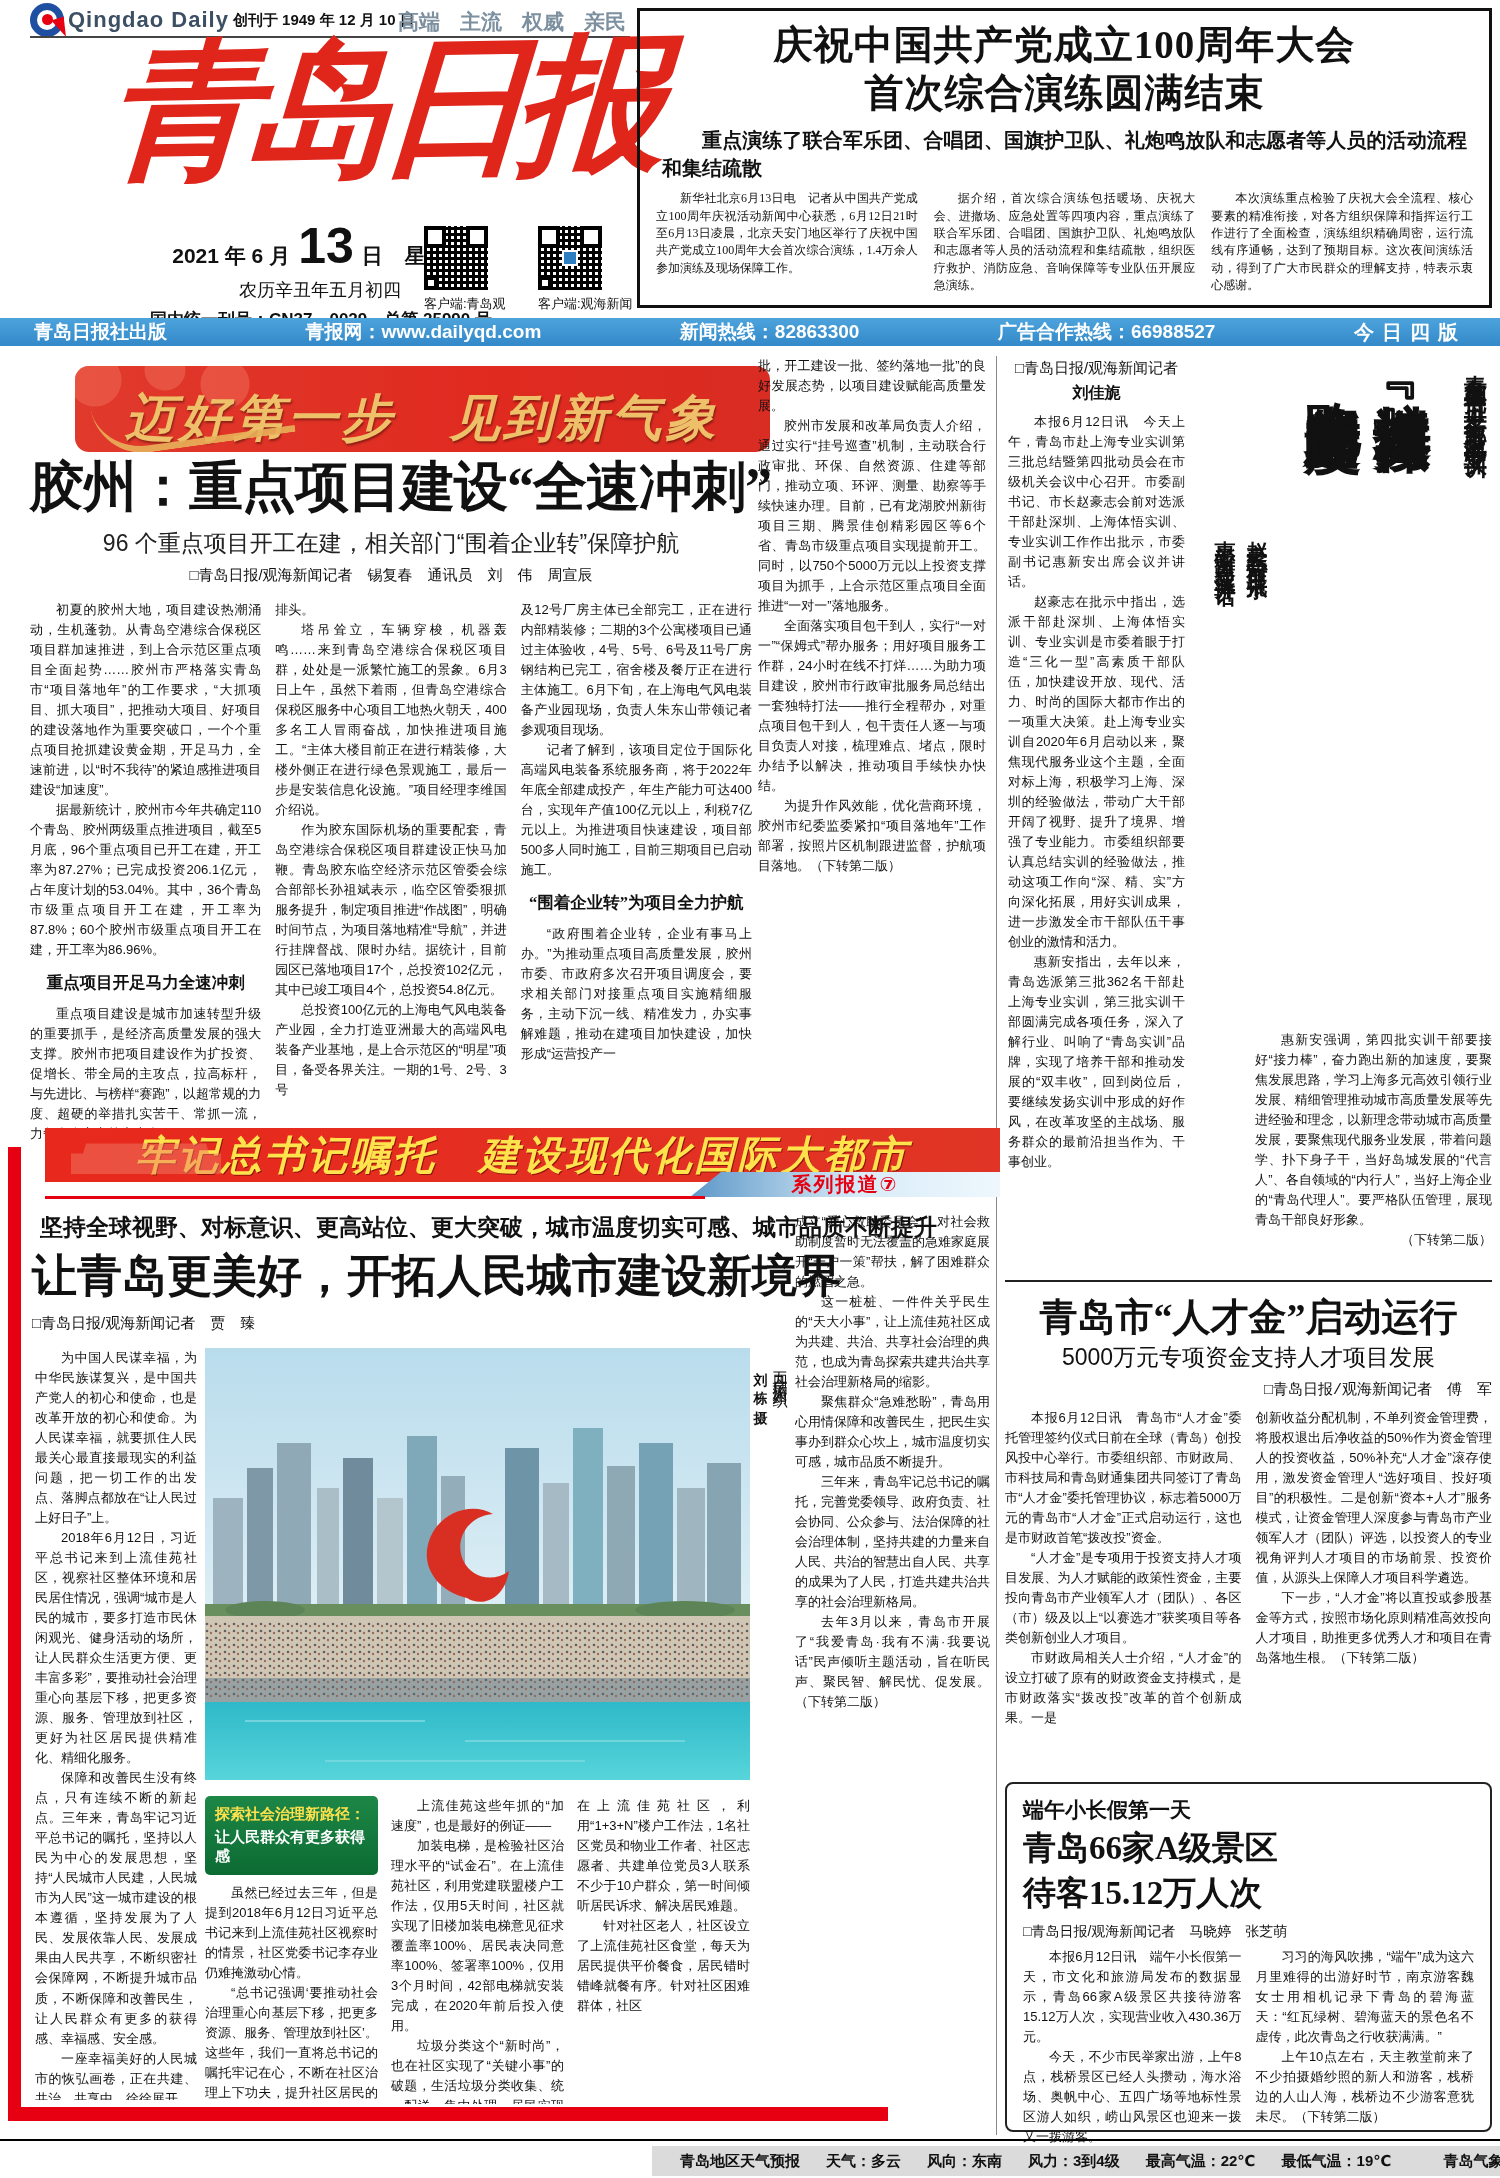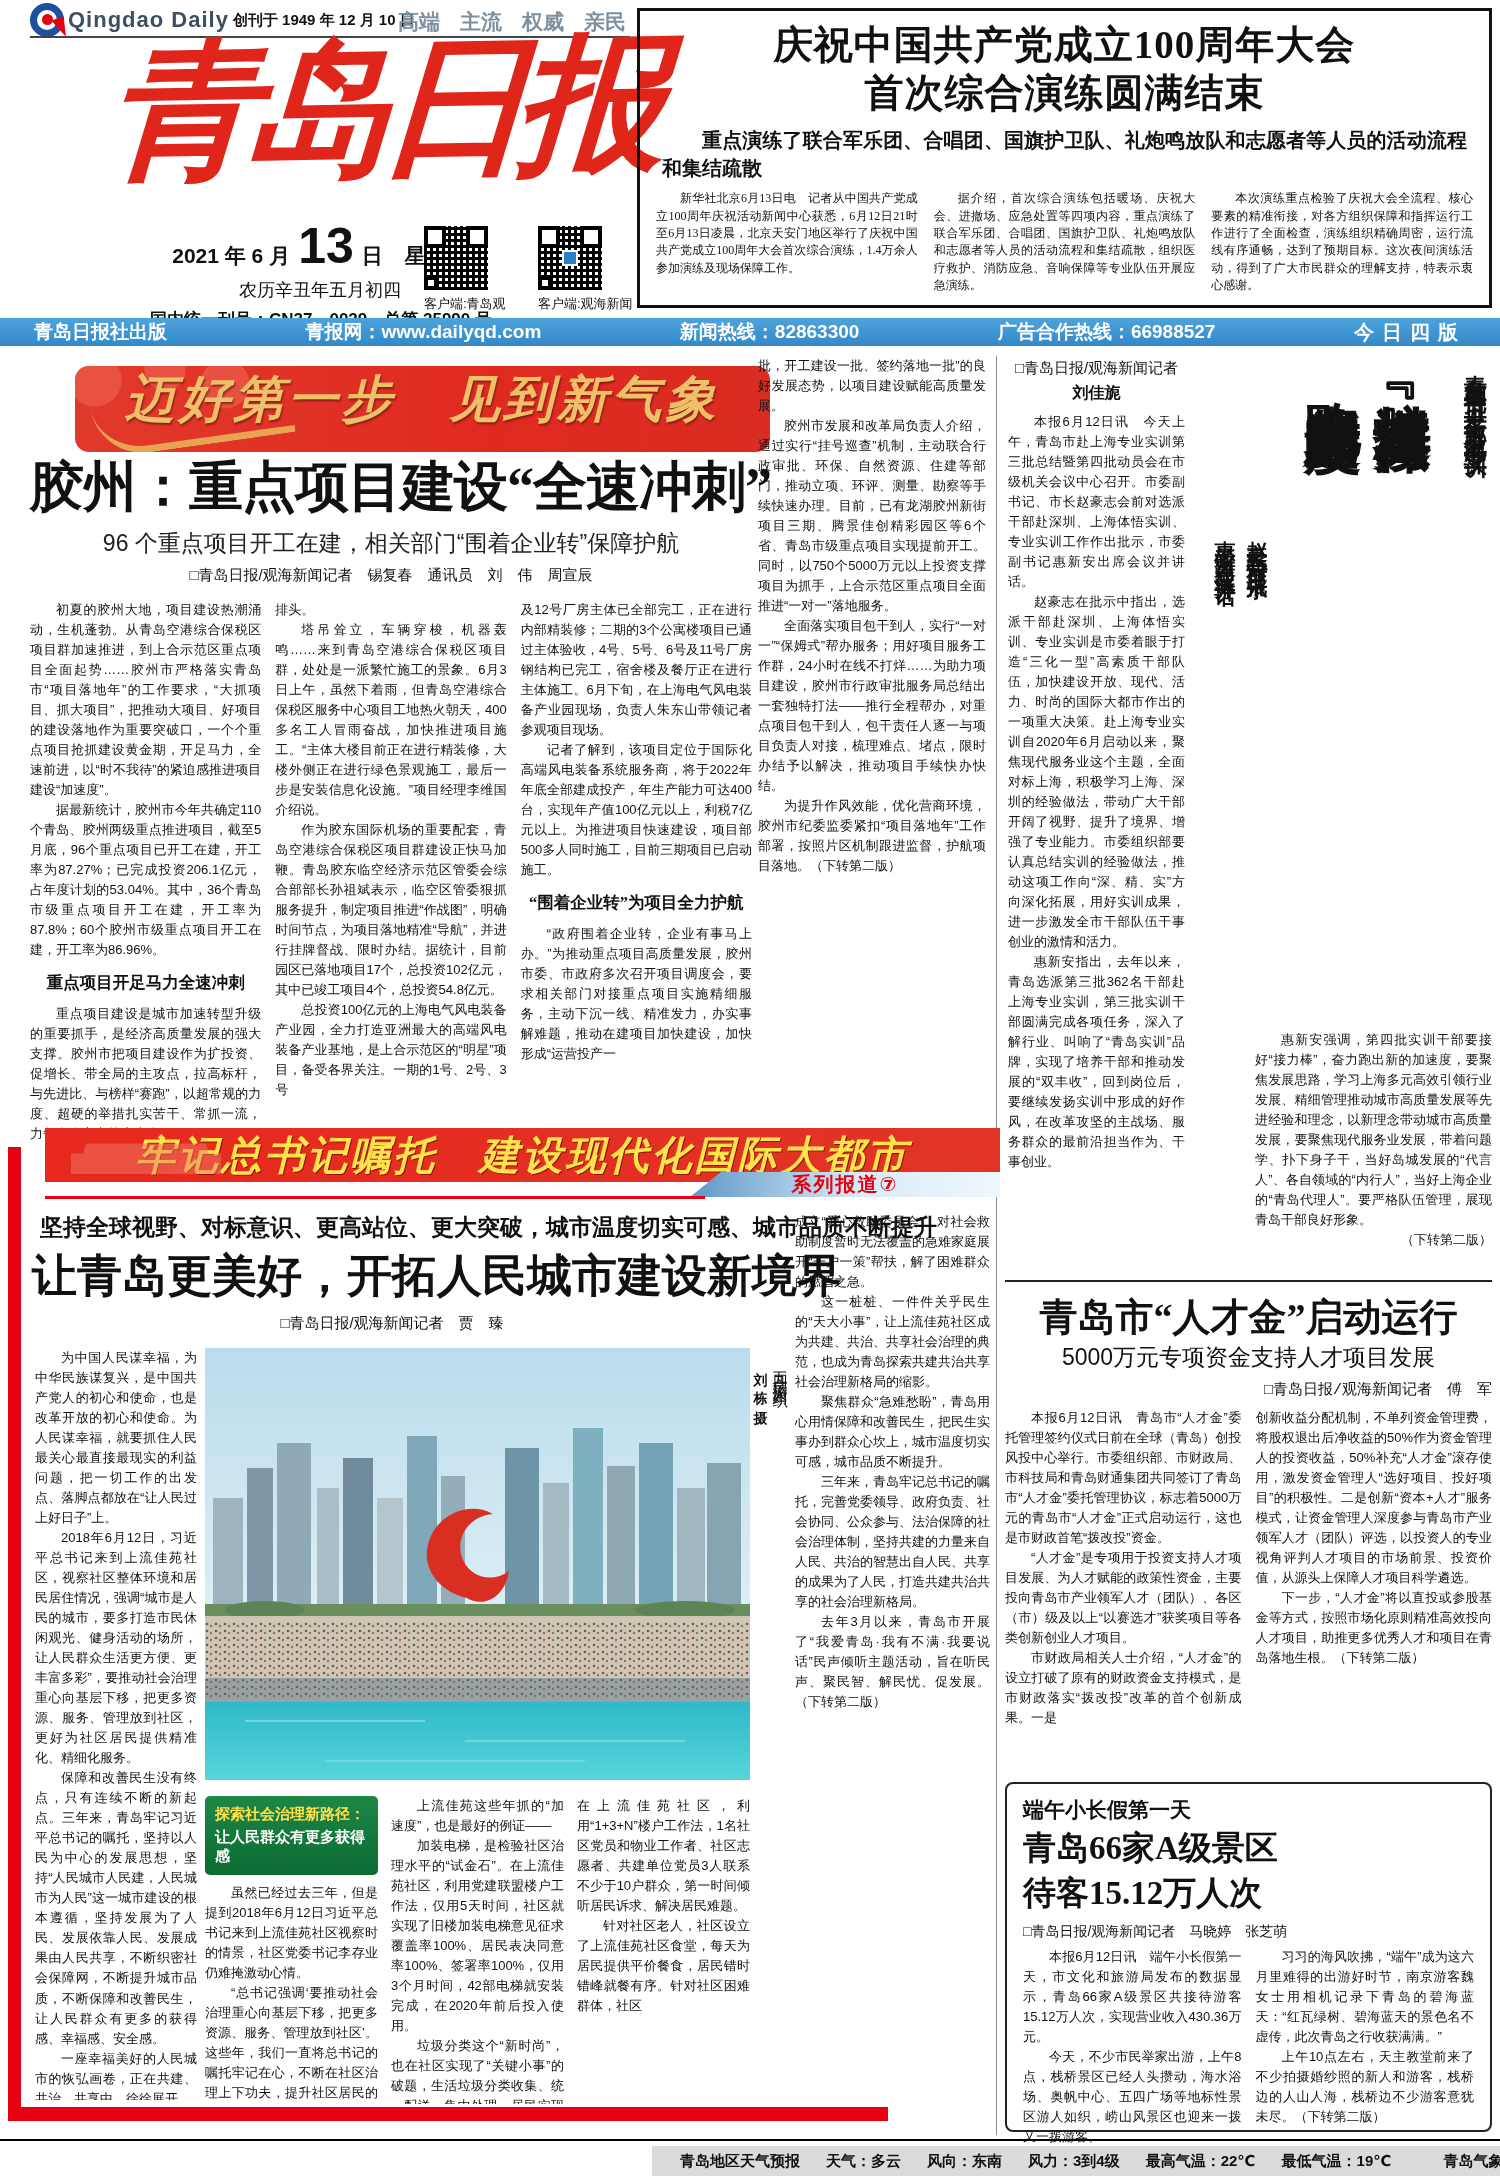--- a/index.html
+++ b/index.html
@@ -51,21 +51,21 @@
   .tb-col p { text-indent:2em; }
 
   
   .blue-bar { left:0; top:318px; width:1500px; height:28px; background:linear-gradient(180deg,#4da3dc,#3389c8);
               color:#fff; display:flex; align-items:center; padding:0 34px; font-size:19px; font-weight:bold; }
   .blue-bar .sp { flex:1; }
   .bb-last { letter-spacing:8px; font-size:20px; }
 
   
   .banner1 { left:75px; top:366px; width:695px; height:86px; background:linear-gradient(90deg,#e03a2c,#e02a20 60%,#d92c22);
-             border-radius:14px; overflow:hidden; display:flex; align-items:flex-start; justify-content:center; }
+             border-radius:14px; overflow:hidden; display:flex; align-items:flex-end; justify-content:center; }
   .banner1::before { content:""; position:absolute; left:-20px; top:-26px; width:260px; height:80px;
       background:radial-gradient(circle at 40px 40px,#ef6a55 0 26px,transparent 27px),
                  radial-gradient(circle at 110px 30px,#ef6a55 0 20px,transparent 21px),
                  radial-gradient(circle at 170px 44px,#ef6a55 0 24px,transparent 25px); opacity:.55; }
   .banner1::after { content:""; position:absolute; left:18px; bottom:6px; width:200px; height:46px;
       border-bottom:7px solid #e8b159; border-radius:0 0 0 90px; transform:rotate(-8deg); opacity:.9; }
   .banner1-text { position:relative; font-size:50px; font-weight:bold; font-style:italic; color:#eec06a;
                   font-family:"DejaVu Serif",serif; letter-spacing:4px; text-shadow:1px 2px 2px rgba(90,20,10,.6); white-space:nowrap; }
 
   
@@ -123,21 +123,21 @@
                   background:linear-gradient(90deg,#5d97c8,#d9ecf8 55%,#eef7fd); clip-path:polygon(10% 0,100% 0,100% 100%,0 100%);
                   display:flex; align-items:center; justify-content:center; }
   .series-text { color:#e60012; font-weight:bold; font-size:20px; letter-spacing:2px; }
   .red-rule2 { left:45px; top:1196px; width:660px; height:3px; background:#e60012; }
   .frame-left { left:8px; top:1147px; width:13px; height:974px; background:#e60012; }
   .frame-bottom { left:8px; top:2107px; width:880px; height:14px; background:#e60012; }
 
   
   .city-kick { left:40px; top:1212px; width:712px; font-size:23px; font-weight:bold; white-space:nowrap; }
   .city-headline { left:32px; top:1246px; width:720px; font-size:45px; font-weight:bold; white-space:nowrap; }
-  .city-byline { left:32px; top:1314px; width:720px; text-align:center; font-size:15px; }
+  .city-byline { left:32px; top:1314px; width:720px; text-align:left; font-size:15px; }
   .city-c1 { left:35px; top:1348px; width:162px; height:752px; overflow:hidden; }
   .photo { left:205px; top:1348px; width:545px; height:432px; overflow:hidden; background:#bfe0ee; }
   .caption { left:753px; top:1360px; width:36px; height:420px; font-size:15px; letter-spacing:3px;
              display:flex; flex-direction:column; justify-content:space-between; padding-bottom:10px; }
   .caption .credit { font-weight:bold; font-size:14px; }
   .city-cd { left:795px; top:1212px; width:195px; height:893px; overflow:hidden; }
   .city-below { left:205px; top:1796px; width:545px; height:308px; display:flex; gap:13px; overflow:hidden; }
   .city-below .c { flex:1; overflow:hidden; }
   .green-box { background:linear-gradient(180deg,#1d8746,#0c6b33); border-radius:5px; padding:9px 10px; margin-bottom:8px; }
   .gb1 { color:#ffe14d; font-weight:bold; font-size:15px; }

